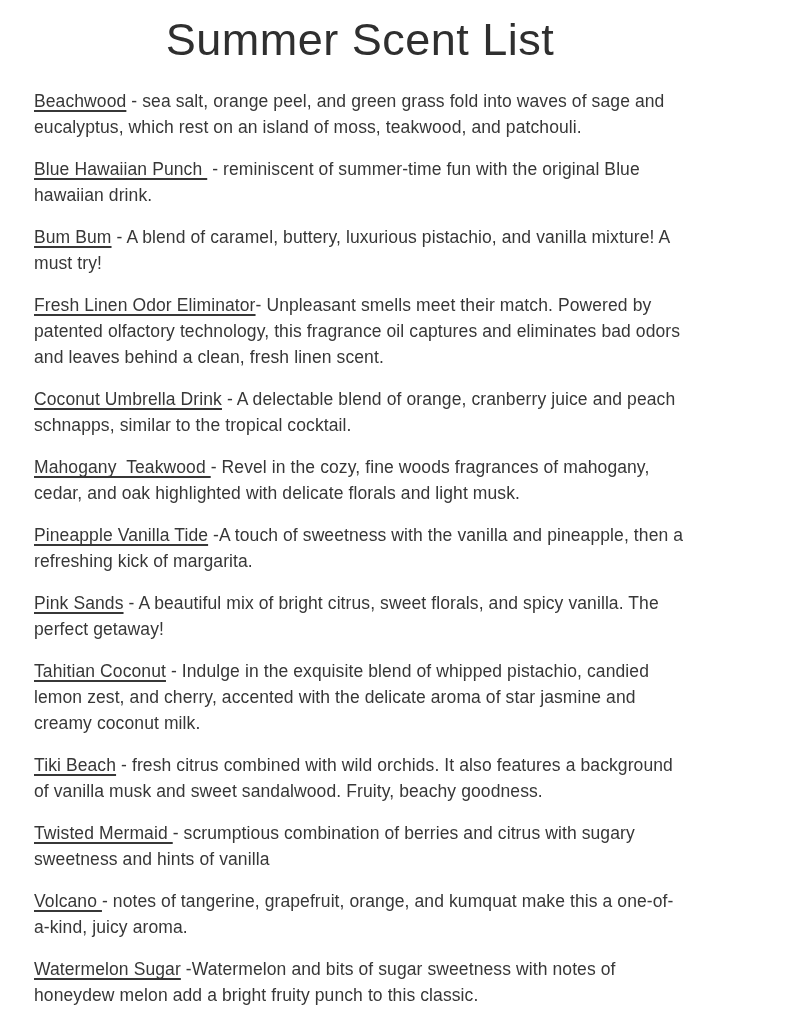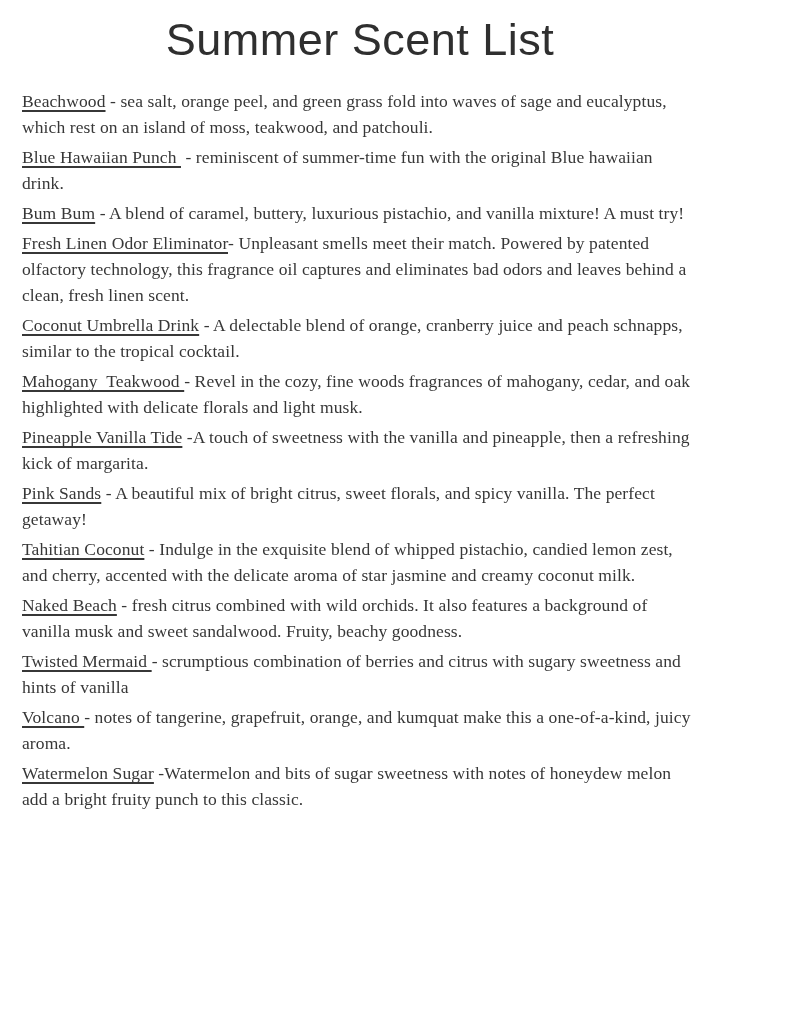--- a/index.html
+++ b/index.html
@@ -25,27 +25,26 @@
     font-weight: 500;
     letter-spacing: 0.5px;
     line-height: 1.2;
     margin: 13px 0 21px 0;
     color: #2f2f2f;
   }
   .scent-list {
     width: 100%;
   }
   .scent {
-    margin: 4px;
+    margin: 16px;
     font-size: 17.5px;
     line-height: 26px;
     letter-spacing: 0.1px;
     white-space: pre-wrap; 
     color: #373737;
-    font-family: Liberation Serif, serif;
   }
   .scent-name {
     text-decoration: underline;
     text-decoration-thickness: 1.5px;
     text-underline-offset: 3px;
     text-decoration-skip-ink: none;
   }
 </style>
 </head>
 <body>
@@ -68,21 +67,21 @@
   <p class="scent"><span class="scent-name">Coconut Umbrella Drink</span><span class="scent-desc"> - A delectable blend of orange, cranberry juice and peach schnapps, similar to the tropical cocktail.</span></p>
 
   <p class="scent"><span class="scent-name">Mahogany  Teakwood </span><span class="scent-desc">- Revel in the cozy, fine woods fragrances of mahogany, cedar, and oak highlighted with delicate florals and light musk.</span></p>
 
   <p class="scent"><span class="scent-name">Pineapple Vanilla Tide</span><span class="scent-desc"> -A touch of sweetness with the vanilla and pineapple, then a refreshing kick of margarita.</span></p>
 
   <p class="scent"><span class="scent-name">Pink Sands</span><span class="scent-desc"> - A beautiful mix of bright citrus, sweet florals, and spicy vanilla. The perfect getaway!</span></p>
 
   <p class="scent"><span class="scent-name">Tahitian Coconut</span><span class="scent-desc"> - Indulge in the exquisite blend of whipped pistachio, candied lemon zest, and cherry, accented with the delicate aroma of star jasmine and creamy coconut milk.</span></p>
 
-  <p class="scent"><span class="scent-name">Naked Beach</span><span class="scent-desc"> - fresh citrus combined with wild orchids. It also features a background of vanilla musk and sweet sandalwood. Fruity, beachy goodness.</span></p>
+  <p class="scent"><span class="scent-name">Tiki Beach</span><span class="scent-desc"> - fresh citrus combined with wild orchids. It also features a background of vanilla musk and sweet sandalwood. Fruity, beachy goodness.</span></p>
 
   <p class="scent"><span class="scent-name">Twisted Mermaid </span><span class="scent-desc">- scrumptious combination of berries and citrus with sugary sweetness and hints of vanilla</span></p>
 
   <p class="scent"><span class="scent-name">Volcano </span><span class="scent-desc">- notes of tangerine, grapefruit, orange, and kumquat make this a one-of-a-kind, juicy aroma.</span></p>
 
   <p class="scent"><span class="scent-name">Watermelon Sugar</span><span class="scent-desc"> -Watermelon and bits of sugar sweetness with notes of honeydew melon add a bright fruity punch to this classic.</span></p>
 </div>
 </div>
 
 </body></html>

